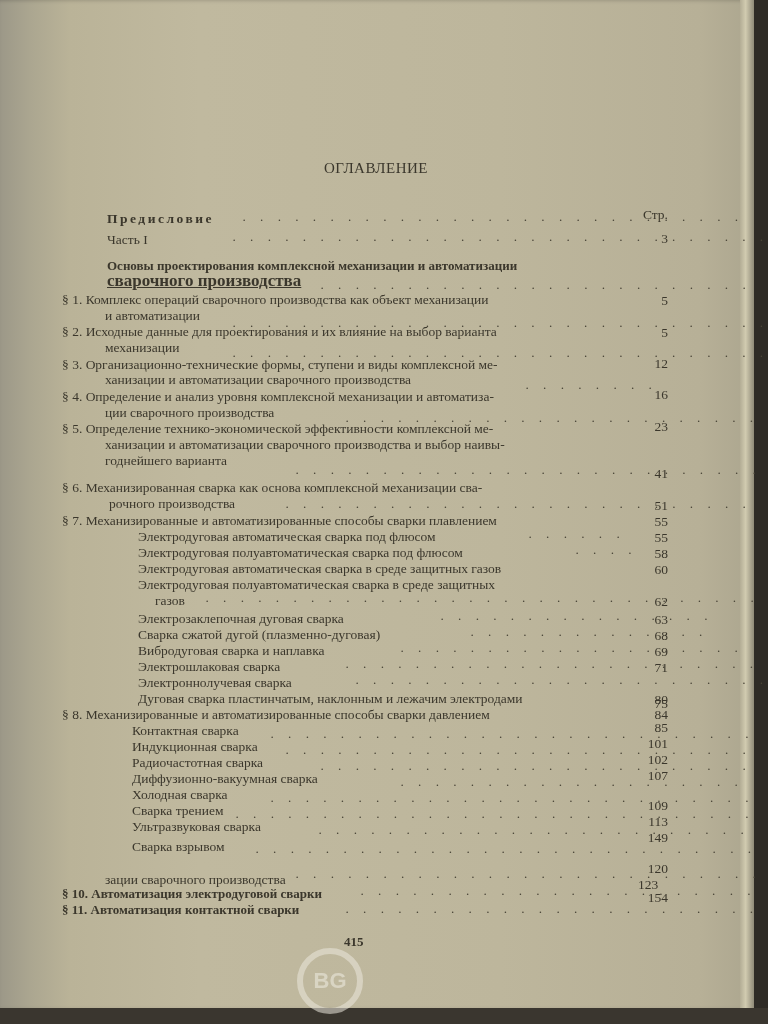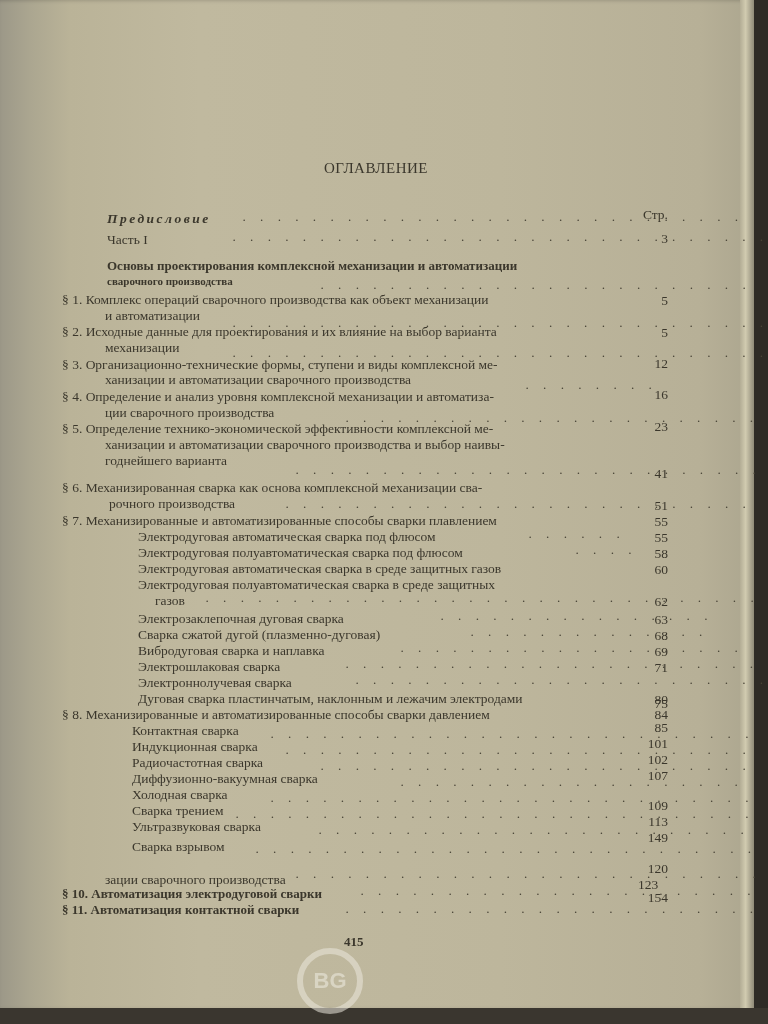--- a/index.html
+++ b/index.html
@@ -27,21 +27,21 @@
     }
     .title {
       position: absolute; left: 0; width: 752px; top: 160px; text-align: center;
       font-weight: normal; font-size: 15px; letter-spacing: 0.5px;
     }
     .line {
       position: absolute; font-size: 13.5px; white-space: nowrap; line-height: 16px;
       transform-origin: left center;
     }
     .bold { font-weight: bold; }
-    .spaced { letter-spacing: 2.5px; font-weight: bold; font-style: italic; }
+    .spaced { letter-spacing: 2.5px; font-weight: bold; }
     .dots {
       position: absolute; font-size: 13px; white-space: nowrap; letter-spacing: 5px;
       color: #4a4538; line-height: 16px;
     }
     .pnum {
       position: absolute; font-size: 13.5px; width: 40px; text-align: right;
       line-height: 16px;
     }
     .folio {
       position: absolute; left: 344px; top: 934px; font-size: 13px; font-weight: bold;
@@ -72,21 +72,21 @@
   <div class="pnum" style="left:628px; top:207px;">Стр.</div>
 
   <div class="line spaced" style="left:107px; top:211px;">Предисловие</div>
   <div class="dots" style="left:242px; top:212px;">· · · · · · · · · · · · · · · · · · · · · · · · · · · · ·</div>
 
   <div class="line" style="left:107px; top:232px;">Часть I</div>
   <div class="dots" style="left:232px; top:232px;">· · · · · · · · · · · · · · · · · · · · · · · · · · · · · · ·</div>
   <div class="pnum" style="left:628px; top:231px;">3</div>
 
   <div class="line bold" style="left:107px; top:258px; font-size:13px;">Основы проектирования комплексной механизации и автоматизации</div>
-  <div class="line bold" style="left:107px; top:273px; font-size:11px;">сварочного производства</div>
+  <div class="line bold" style="left:107px; top:273px; font-size:17px;text-decoration:underline;">сварочного производства</div>
   <div class="dots" style="left:320px; top:280px;">· · · · · · · · · · · · · · · · · · · · · · · · ·</div>
 
   <div class="line" style="left:62px; top:292px;">§ 1. Комплекс операций сварочного производства как объект механизации</div>
   <div class="pnum" style="left:628px; top:293px;">5</div>
   <div class="line" style="left:105px; top:308px;">и автоматизации</div>
   <div class="dots" style="left:232px; top:318px;">· · · · · · · · · · · · · · · · · · · · · · · · · · · · · · ·</div>
 
   <div class="line" style="left:62px; top:324px;">§ 2. Исходные данные для проектирования и их влияние на выбор варианта</div>
   <div class="pnum" style="left:628px; top:325px;">5</div>
   <div class="line" style="left:105px; top:340px;">механизации</div>

